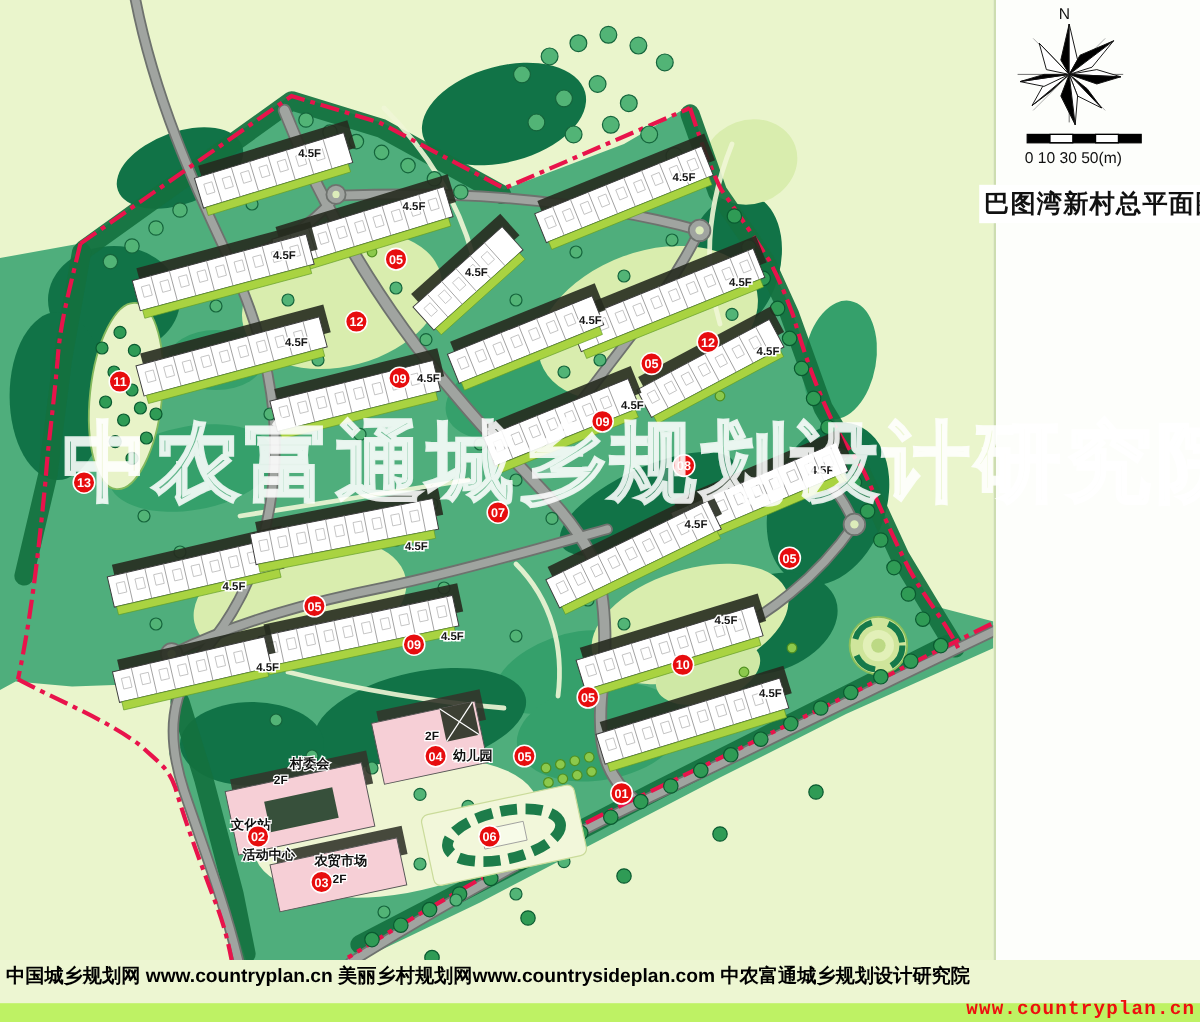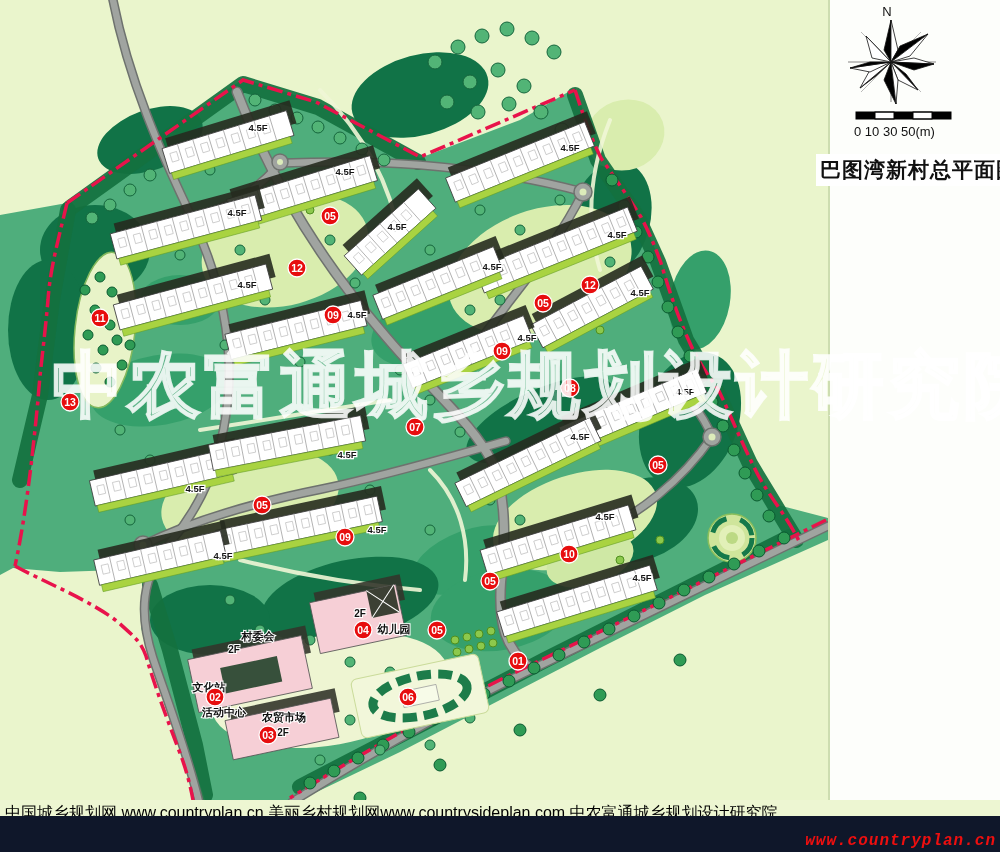--- a/index.html
+++ b/index.html
@@ -4,22 +4,22 @@
 <style>
   html,body{margin:0;padding:0;background:#fff;font-family:"Liberation Sans",sans-serif;}
   #page{position:relative;width:1000px;height:852px;overflow:hidden;background:#eaf5cc;}
   #map-wrap{position:absolute;left:0;top:0;width:732px;height:800px;}
   #right-panel{position:absolute;left:828px;top:0;width:172px;height:800px;background:#fdfefb;border-left:2px solid #cdddb0;}
   #compass-svg{position:absolute;left:6px;top:2px;}
   #scalebar-svg{position:absolute;left:6px;top:104px;}
   #plan-title{position:absolute;left:792px;top:154px;background:#fff;padding:2px 4px;font-size:21px;font-weight:bold;letter-spacing:1px;color:#111;white-space:nowrap;z-index:6;margin-left:24px;}
   #watermark{position:absolute;left:52px;top:338px;width:860px;font-size:72px;font-weight:bold;letter-spacing:4px;white-space:nowrap;color:rgba(255,255,255,0.22);-webkit-text-stroke:2.2px rgba(255,255,255,0.85);z-index:5;pointer-events:none;}
   #footer{position:absolute;left:0;top:800px;width:1000px;height:52px;background:#edf6d2;}
-  #footer-credits{position:absolute;left:5px;top:3px;font-size:16px;font-weight:normal;color:#000;white-space:nowrap;}
-  #footer-white{position:absolute;left:0;bottom:0;width:1000px;height:36px;background:#0f172a;font-style:italic;}
+  #footer-credits{position:absolute;left:5px;top:3px;font-size:16px;font-weight:bold;color:#000;white-space:nowrap;}
+  #footer-white{position:absolute;left:0;bottom:0;width:1000px;height:16px;background:#bef264;}
   #footer-url{position:absolute;right:4px;bottom:2px;font-family:"Liberation Mono",monospace;font-size:16px;font-weight:bold;color:#ee0f0f;letter-spacing:1px;}
   svg text{font-family:"Liberation Sans",sans-serif;}
   .t1 circle{fill:#2f9b55;stroke:#0a5a30;stroke-width:1;}
   .t2 circle{fill:#52b476;stroke:#15653c;stroke-width:1;}
   .t3 circle{fill:#8cc94c;stroke:#4f8f1f;stroke-width:1;}
   .band{stroke:#14713f;stroke-width:16;fill:none;opacity:.92;stroke-linejoin:round;stroke-linecap:round;}
   .walk{stroke:#f0f6d6;stroke-width:4;fill:none;opacity:.9;stroke-linecap:round;}
   .road-c{stroke:#6e726e;fill:none;stroke-linecap:round;}
   .road-f{stroke:#a0a4a0;fill:none;stroke-linecap:round;}
   .redline{stroke:#e8134b;stroke-width:3.5;fill:none;stroke-dasharray:16 5 4 5;}

